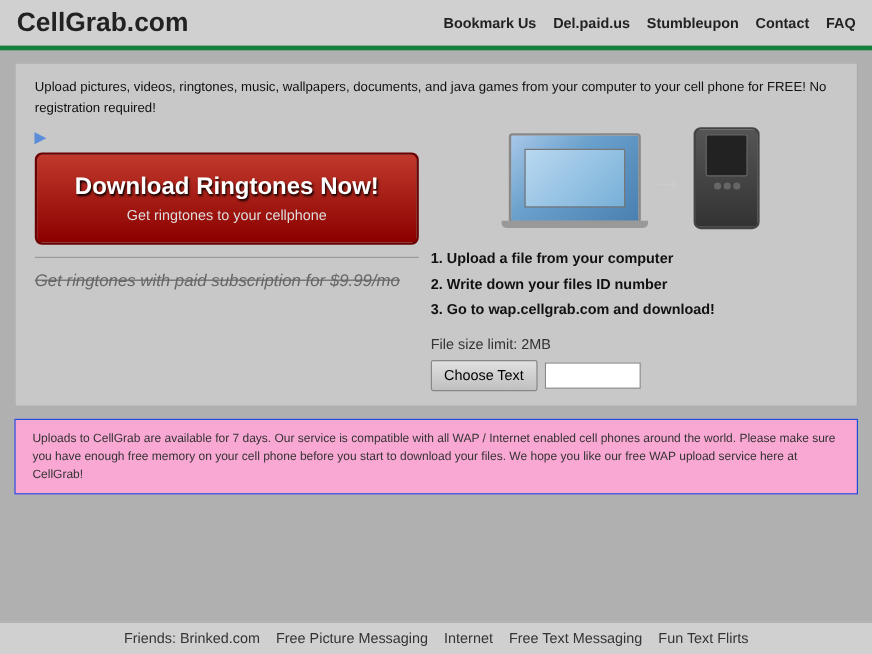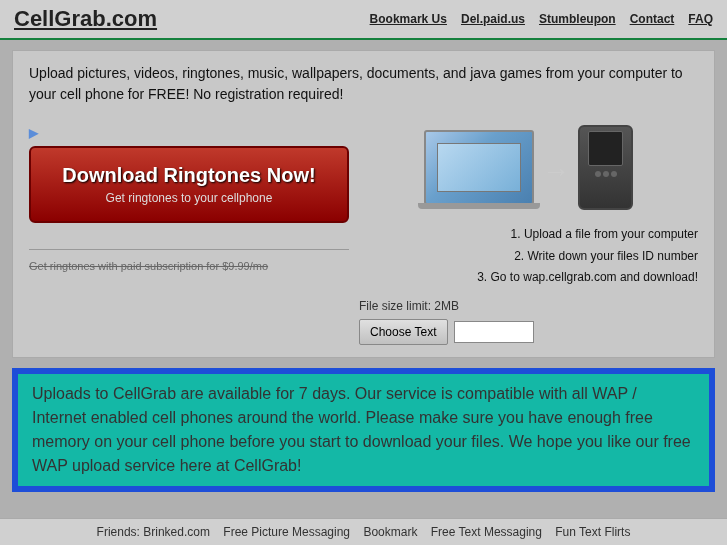--- a/index.html
+++ b/index.html
@@ -11,22 +11,21 @@
       font-size: 13px;
       color: #222;
       overflow: hidden;
     }
     .top-bar {
       background-color: #d0d0d0;
       padding: 6px 14px;
       display: flex;
       align-items: center;
       justify-content: space-between;
-      border-bottom: 2px solid #15803d;
-      text-decoration: underline;
+      border-bottom: 4px solid #15803d;
     }
     .logo {
       font-size: 22px;
       font-weight: bold;
       color: #222;
     }
     .nav-links {
       display: flex;
       gap: 14px;
       font-size: 12px;
@@ -36,42 +35,42 @@
     .nav-links span {
       cursor: pointer;
     }
     .main-content {
       background-color: #c8c8c8;
       margin: 10px 12px;
       padding: 12px 16px;
       border: 1px solid #aaa;
     }
     .headline {
-      font-size: 14px;
+      font-size: 11px;
       font-weight: normal;
       color: #111;
-      margin-bottom: 20px;
+      margin-bottom: 8px;
       line-height: 1.5;
     }
     .content-area {
       display: flex;
       gap: 10px;
     }
     .left-panel {
       width: 320px;
       flex-shrink: 0;
     }
     .ad-banner {
       background: linear-gradient(to bottom, #c0392b, #8b0000);
       border-radius: 6px;
       padding: 16px 20px;
       text-align: center;
       cursor: pointer;
       border: 2px solid #6b0000;
-      margin-bottom: 26px;
+      margin-bottom: 10px;
     }
     .ad-banner .ad-title {
       font-size: 20px;
       font-weight: bold;
       color: #fff;
       text-shadow: 1px 1px 2px #000;
     }
     .ad-banner .ad-subtitle {
       font-size: 12px;
       color: #ddd;
@@ -85,22 +84,23 @@
       color: #5b8dd9;
       font-size: 12px;
       font-weight: bold;
     }
     .divider {
       border-top: 1px solid #999;
       margin: 10px 0;
     }
     .strikethrough-text {
       color: #666;
-      font-size: 11px;
+      font-size: 14px;
       text-decoration: line-through;
+      font-style: italic;
     }
     .right-panel {
       flex: 1;
       display: flex;
       flex-direction: column;
     }
     .laptop-phone-area {
       display: flex;
       align-items: center;
       justify-content: center;
@@ -169,22 +169,21 @@
       background: #666;
       border-radius: 50%;
     }
     .steps {
       font-size: 12px;
       line-height: 1.8;
       margin-bottom: 10px;
       color: #111;
     }
     .steps p {
-      font-weight: normal;
-      text-align: right;
+      font-weight: bold;
     }
     .file-limit {
       font-size: 12px;
       color: #333;
       margin-bottom: 6px;
     }
     .file-upload-row {
       display: flex;
       align-items: center;
       gap: 6px;
@@ -206,27 +205,27 @@
     }
     .send-file-btn {
       background: linear-gradient(to bottom, #e0e0e0, #c0c0c0);
       border: 1px solid #888;
       padding: 5px 10px;
       font-size: 12px;
       cursor: pointer;
       border-radius: 2px;
     }
     .disclaimer {
-      background-color: #14b8a6;
+      background-color: #f9a8d4;
       margin: 0 12px 6px 12px;
       padding: 8px 14px;
-      font-size: 16px;
+      font-size: 10px;
       color: #333;
       line-height: 1.5;
-      border: 6px solid #1d4ed8;
+      border: 1px solid #1d4ed8;
     }
     .footer {
       background-color: #d0d0d0;
       text-align: center;
       padding: 6px;
       font-size: 12px;
       color: #333;
       border-top: 1px solid #aaa;
       position: absolute;
       bottom: 0;
@@ -297,18 +296,18 @@
 </div>
 
 <div class="disclaimer">Uploads to CellGrab are available for 7 days. Our service is compatible with all WAP / Internet enabled cell phones around the world. Please make sure you have enough free memory on your cell phone before you start to download your files. We hope you like our free WAP upload service here at CellGrab!</div>
 
 <div class="footer">
   <span>Friends:</span>
   <a href="#">Brinked.com</a>
   &nbsp;&nbsp;
   <a href="#">Free Picture Messaging</a>
   &nbsp;&nbsp;
-  <a href="#">Bookmark</a>
+  <a href="#">Internet</a>
   &nbsp;&nbsp;
   <a href="#">Free Text Messaging</a>
   &nbsp;&nbsp;
   <a href="#">Fun Text Flirts</a>
 </div>
 
 </body></html>

